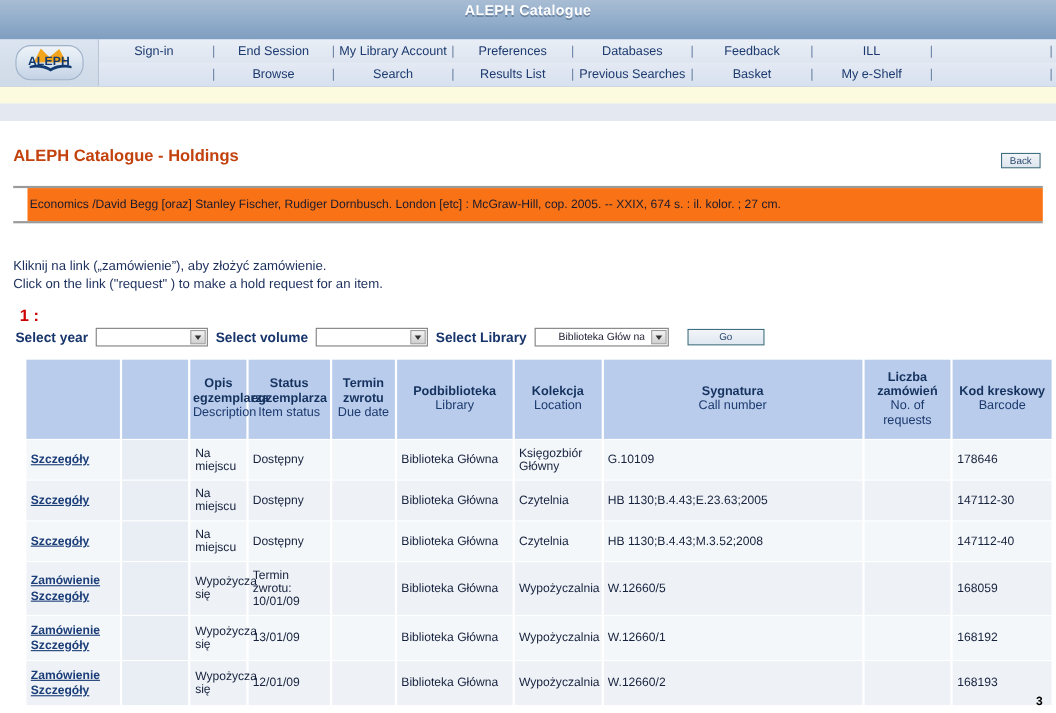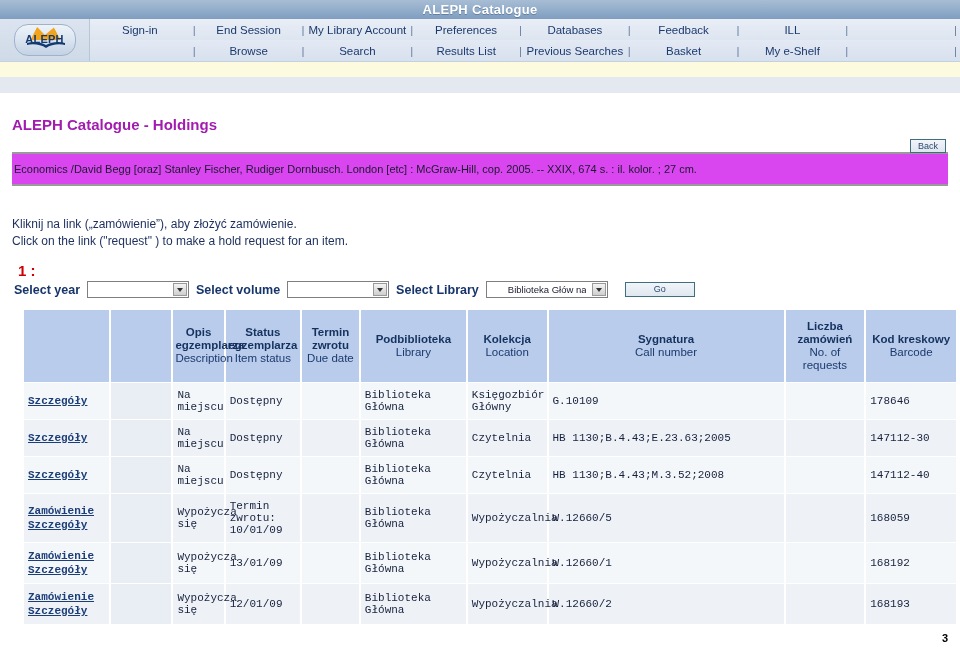--- a/index.html
+++ b/index.html
@@ -11,21 +11,21 @@
     overflow: hidden;
   }
   #page {
     position: relative;
     width: 960px; height: 648px;
     background: #ffffff;
   }
 
   
   .banner {
-    height: 19px;
+    height: 36px;
     background: linear-gradient(to bottom, #a8bdd4 0%, #93aecb 50%, #7f9dc0 100%);
     color: #ffffff;
     font-size: 13px;
     font-weight: bold;
     text-align: center;
     line-height: 19px;
     letter-spacing: .3px;
     text-shadow: 0 1px 0 rgba(60,80,110,.45);
   }
 
@@ -97,45 +97,46 @@
 
   .yellowband { height: 15px; background: #fcfbe0; }
   .grayband   { height: 16px; background: #e4e9f1; }
 
   
   .content { padding: 0 12px; }
   .pagetitle {
     margin-top: 23px;
     font-size: 15px;
     font-weight: bold;
-    color: #a21caf;
+    color: #c2410c;
     display: inline-block;
   }
   .backbtn {
     position: absolute;
     right: 14px; top: 139px;
     width: 36px; height: 14px;
     line-height: 12px;
     font-size: 9px;
     text-align: center;
     color: #2b4a6f;
     background: linear-gradient(to bottom,#f2f5f9,#dde5ee);
     border: 1px solid #3f6e7e;
     cursor: pointer;
   }
   .hr {
     height: 2px;
     background: #9a9a9a;
     margin: 0;
   }
   .bibbox {
-    background: #d946ef;
+    background: #f97316;
     padding: 9px 2px 9px 2px;
     font-size: 11px;
     color: #1a1a2e;
+    margin-left: 13px;
   }
   .instr {
     margin-top: 30px;
     font-size: 12px;
     color: #1c2f5c;
     line-height: 17px;
   }
   .seqno {
     margin-top: 12px;
     font-size: 15px;
@@ -220,21 +221,20 @@
     display: block;
     font-weight: normal;
     color: #1c3a6e;
   }
   table.holdings td {
     font-size: 11px;
     color: #16213c;
     padding: 6px 4px;
     vertical-align: middle;
     height: 28px;
-    font-family: Liberation Mono, monospace;
   }
   tr.rowA td { background: #f4f7fa; }
   tr.rowB td { background: #eef2f7; }
   td.c-link   { background: #f4f7fa; }
   td.c-blank  { background: #e9eef5 !important; }
 
   a.rowlink {
     display: block;
     font-size: 11px;
     font-weight: bold;

